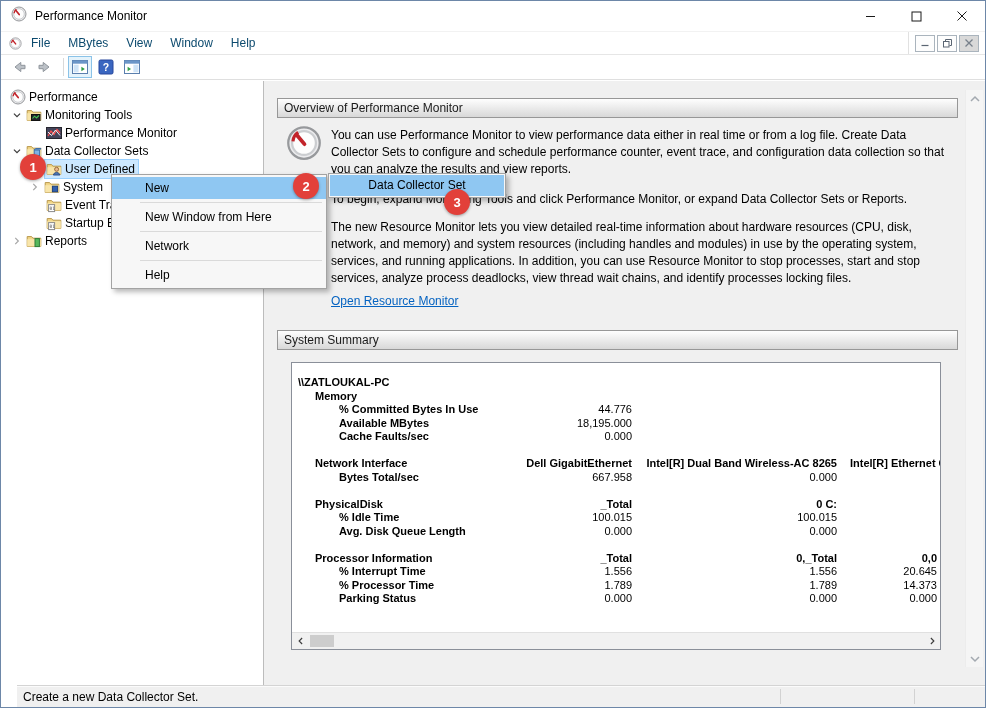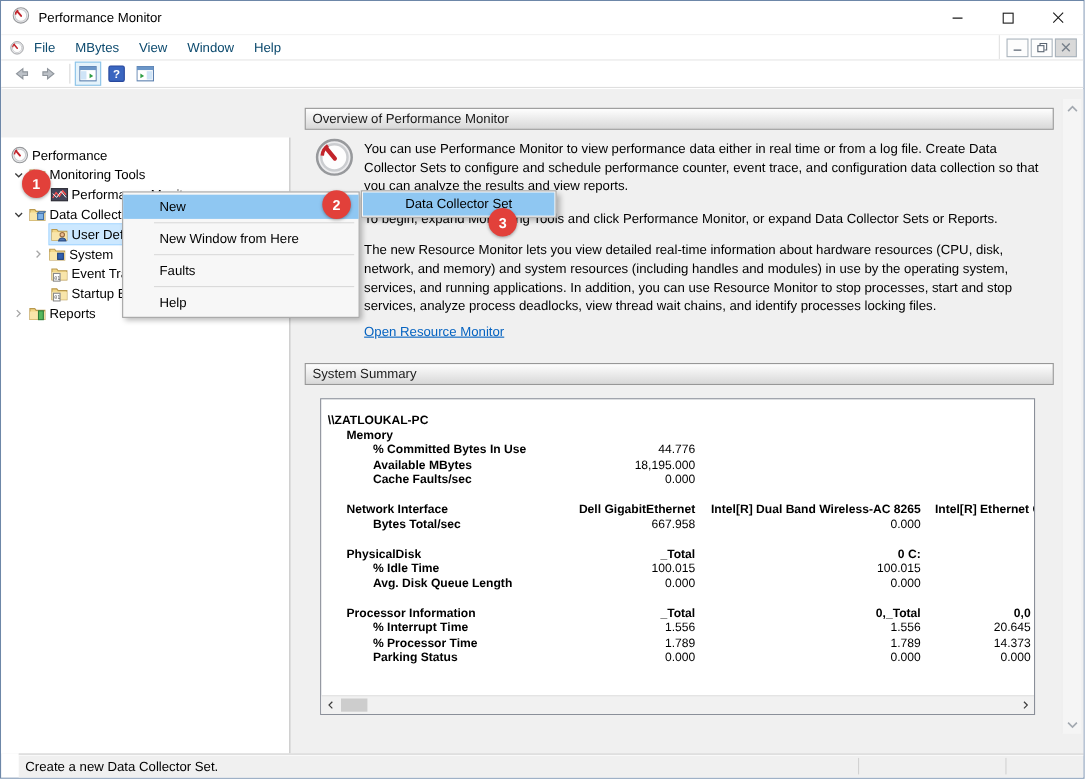--- a/index.html
+++ b/index.html
@@ -22,21 +22,21 @@
   .mdi-btn.close{background:#d9d9d9;}
 
   
   .toolbar{position:absolute;top:53px;left:0;right:0;height:26px;background:#fff;display:flex;align-items:center;padding-left:6px;border-top:1px solid #e6e6e6;border-bottom:1px solid #dfdfdf;}
   .tb-btn{width:24px;height:22px;display:flex;align-items:center;justify-content:center;margin-right:2px;}
   .tb-btn.active{background:#e5f3fb;border:1px solid #8bc3e8;}
   .tb-sep{width:1px;height:18px;background:#d9d9d9;margin:0 4px;}
 
   
   .main{position:absolute;top:80px;left:0;right:0;bottom:22px;background:#f0f0f0;}
-  .tree{position:absolute;left:0;top:0;bottom:0;width:263px;background:#fff;border-right:1px solid #bcbcbc;padding-top:7px;overflow:hidden;margin-top:44px;}
+  .tree{position:absolute;left:0;top:0;bottom:0;width:263px;background:#fff;border-right:1px solid #bcbcbc;padding-top:7px;overflow:hidden;}
   .tree-row{height:18px;display:flex;align-items:center;font-size:12px;white-space:nowrap;color:#000;}
   .tw{width:16px;height:16px;display:inline-flex;align-items:center;justify-content:center;flex:none;}
   .ti{width:16px;height:16px;display:inline-flex;flex:none;margin:0 3px 0 1px;}
   .tree-label-wrap{display:inline-flex;align-items:center;padding:1px 3px 1px 0;}
   .tree-label-wrap.selected{background:#cce8ff;outline:1px solid #9ad1ff;}
 
   
   .rightpane{position:absolute;left:266px;right:0;top:0;bottom:0;background:#f0f0f0;}
   .panel-header{position:absolute;left:10px;width:681px;height:20px;background:linear-gradient(#fefefe,#d8d8d8);border:1px solid #979797;font-size:12px;color:#1a1a1a;padding:2px 6px;}
   .ov-gauge{position:absolute;left:19px;top:44px;}
@@ -456,21 +456,21 @@
     <span>Create a new Data Collector Set.</span>
     <span class="sb-div" style="left:763px;"></span>
     <span class="sb-div" style="left:897px;"></span>
   </div>
 
   <div class="context-menu" id="ctxmenu">
       <div class="menu-row hl">New</div>
       <div class="menu-sep"></div>
       <div class="menu-row">New Window from Here</div>
       <div class="menu-sep"></div>
-      <div class="menu-row">Faults</div>
+      <div class="menu-row">Network</div>
       <div class="menu-sep"></div>
       <div class="menu-row">Help</div>
     </div>
 
   <div class="submenu" id="submenu">
       <div class="menu-row hl">Data Collector Set</div>
     </div>
 
   <div class="callout c1">1</div>
   <div class="callout c2">2</div>

